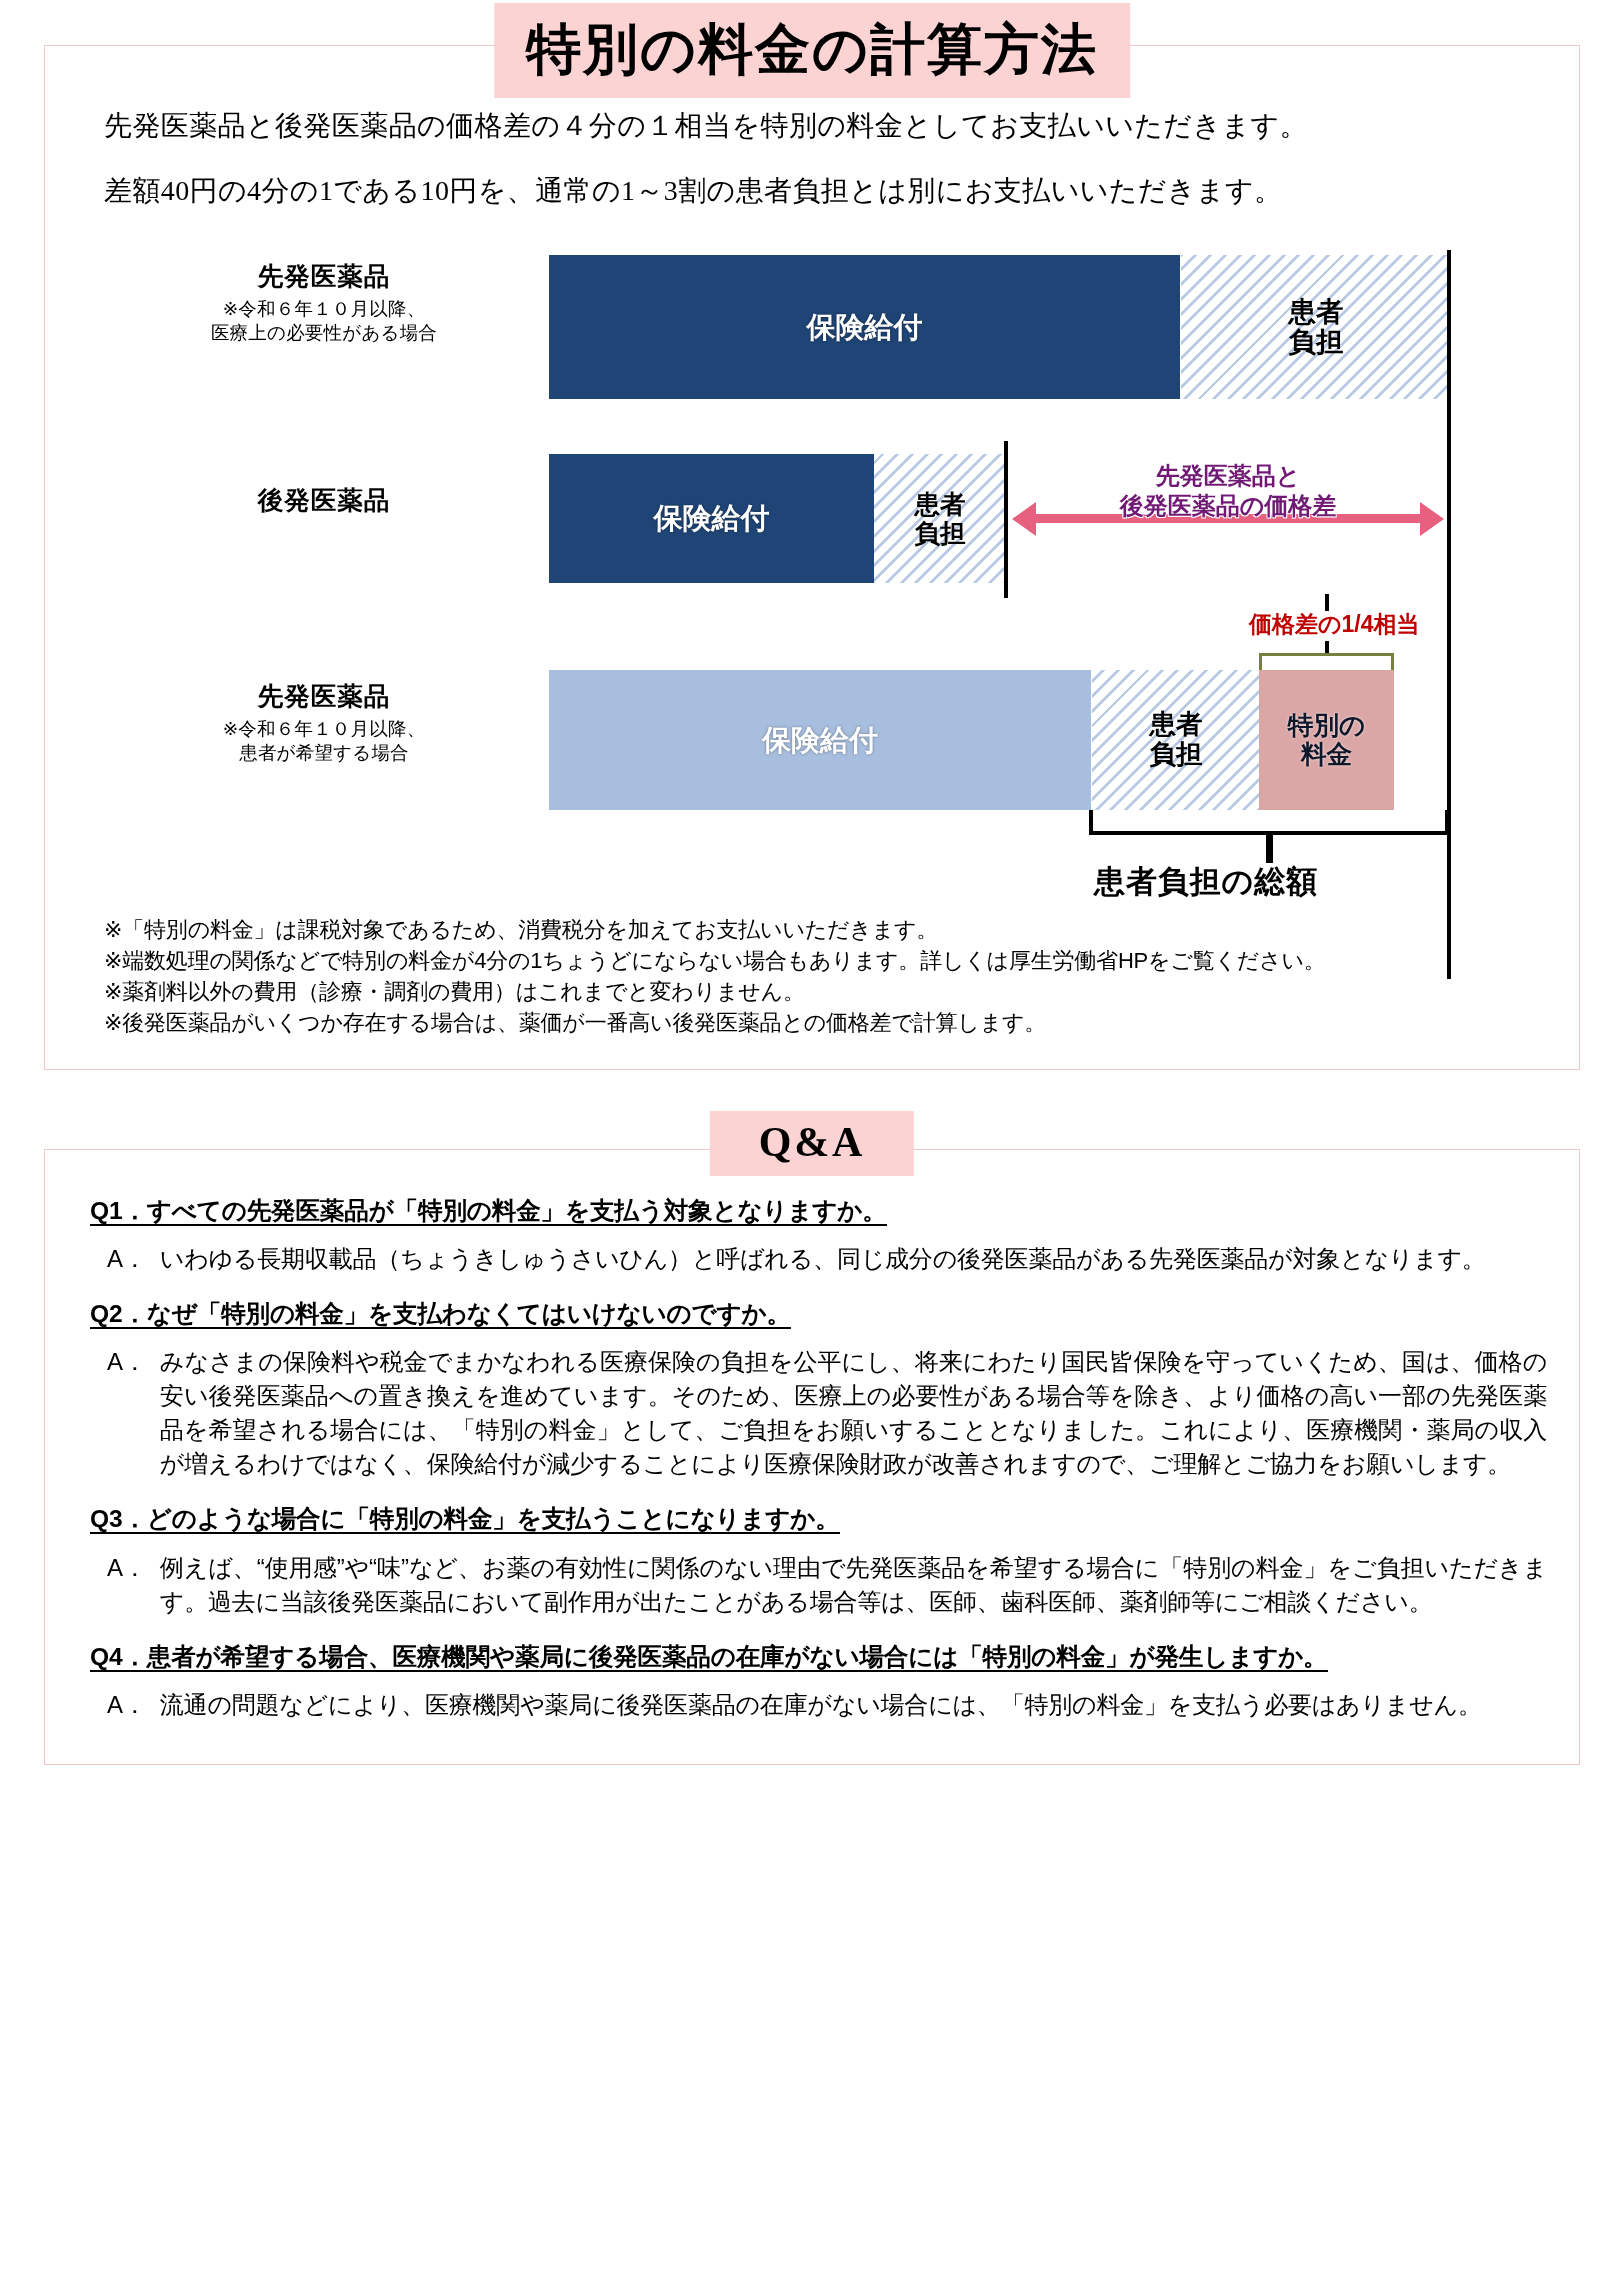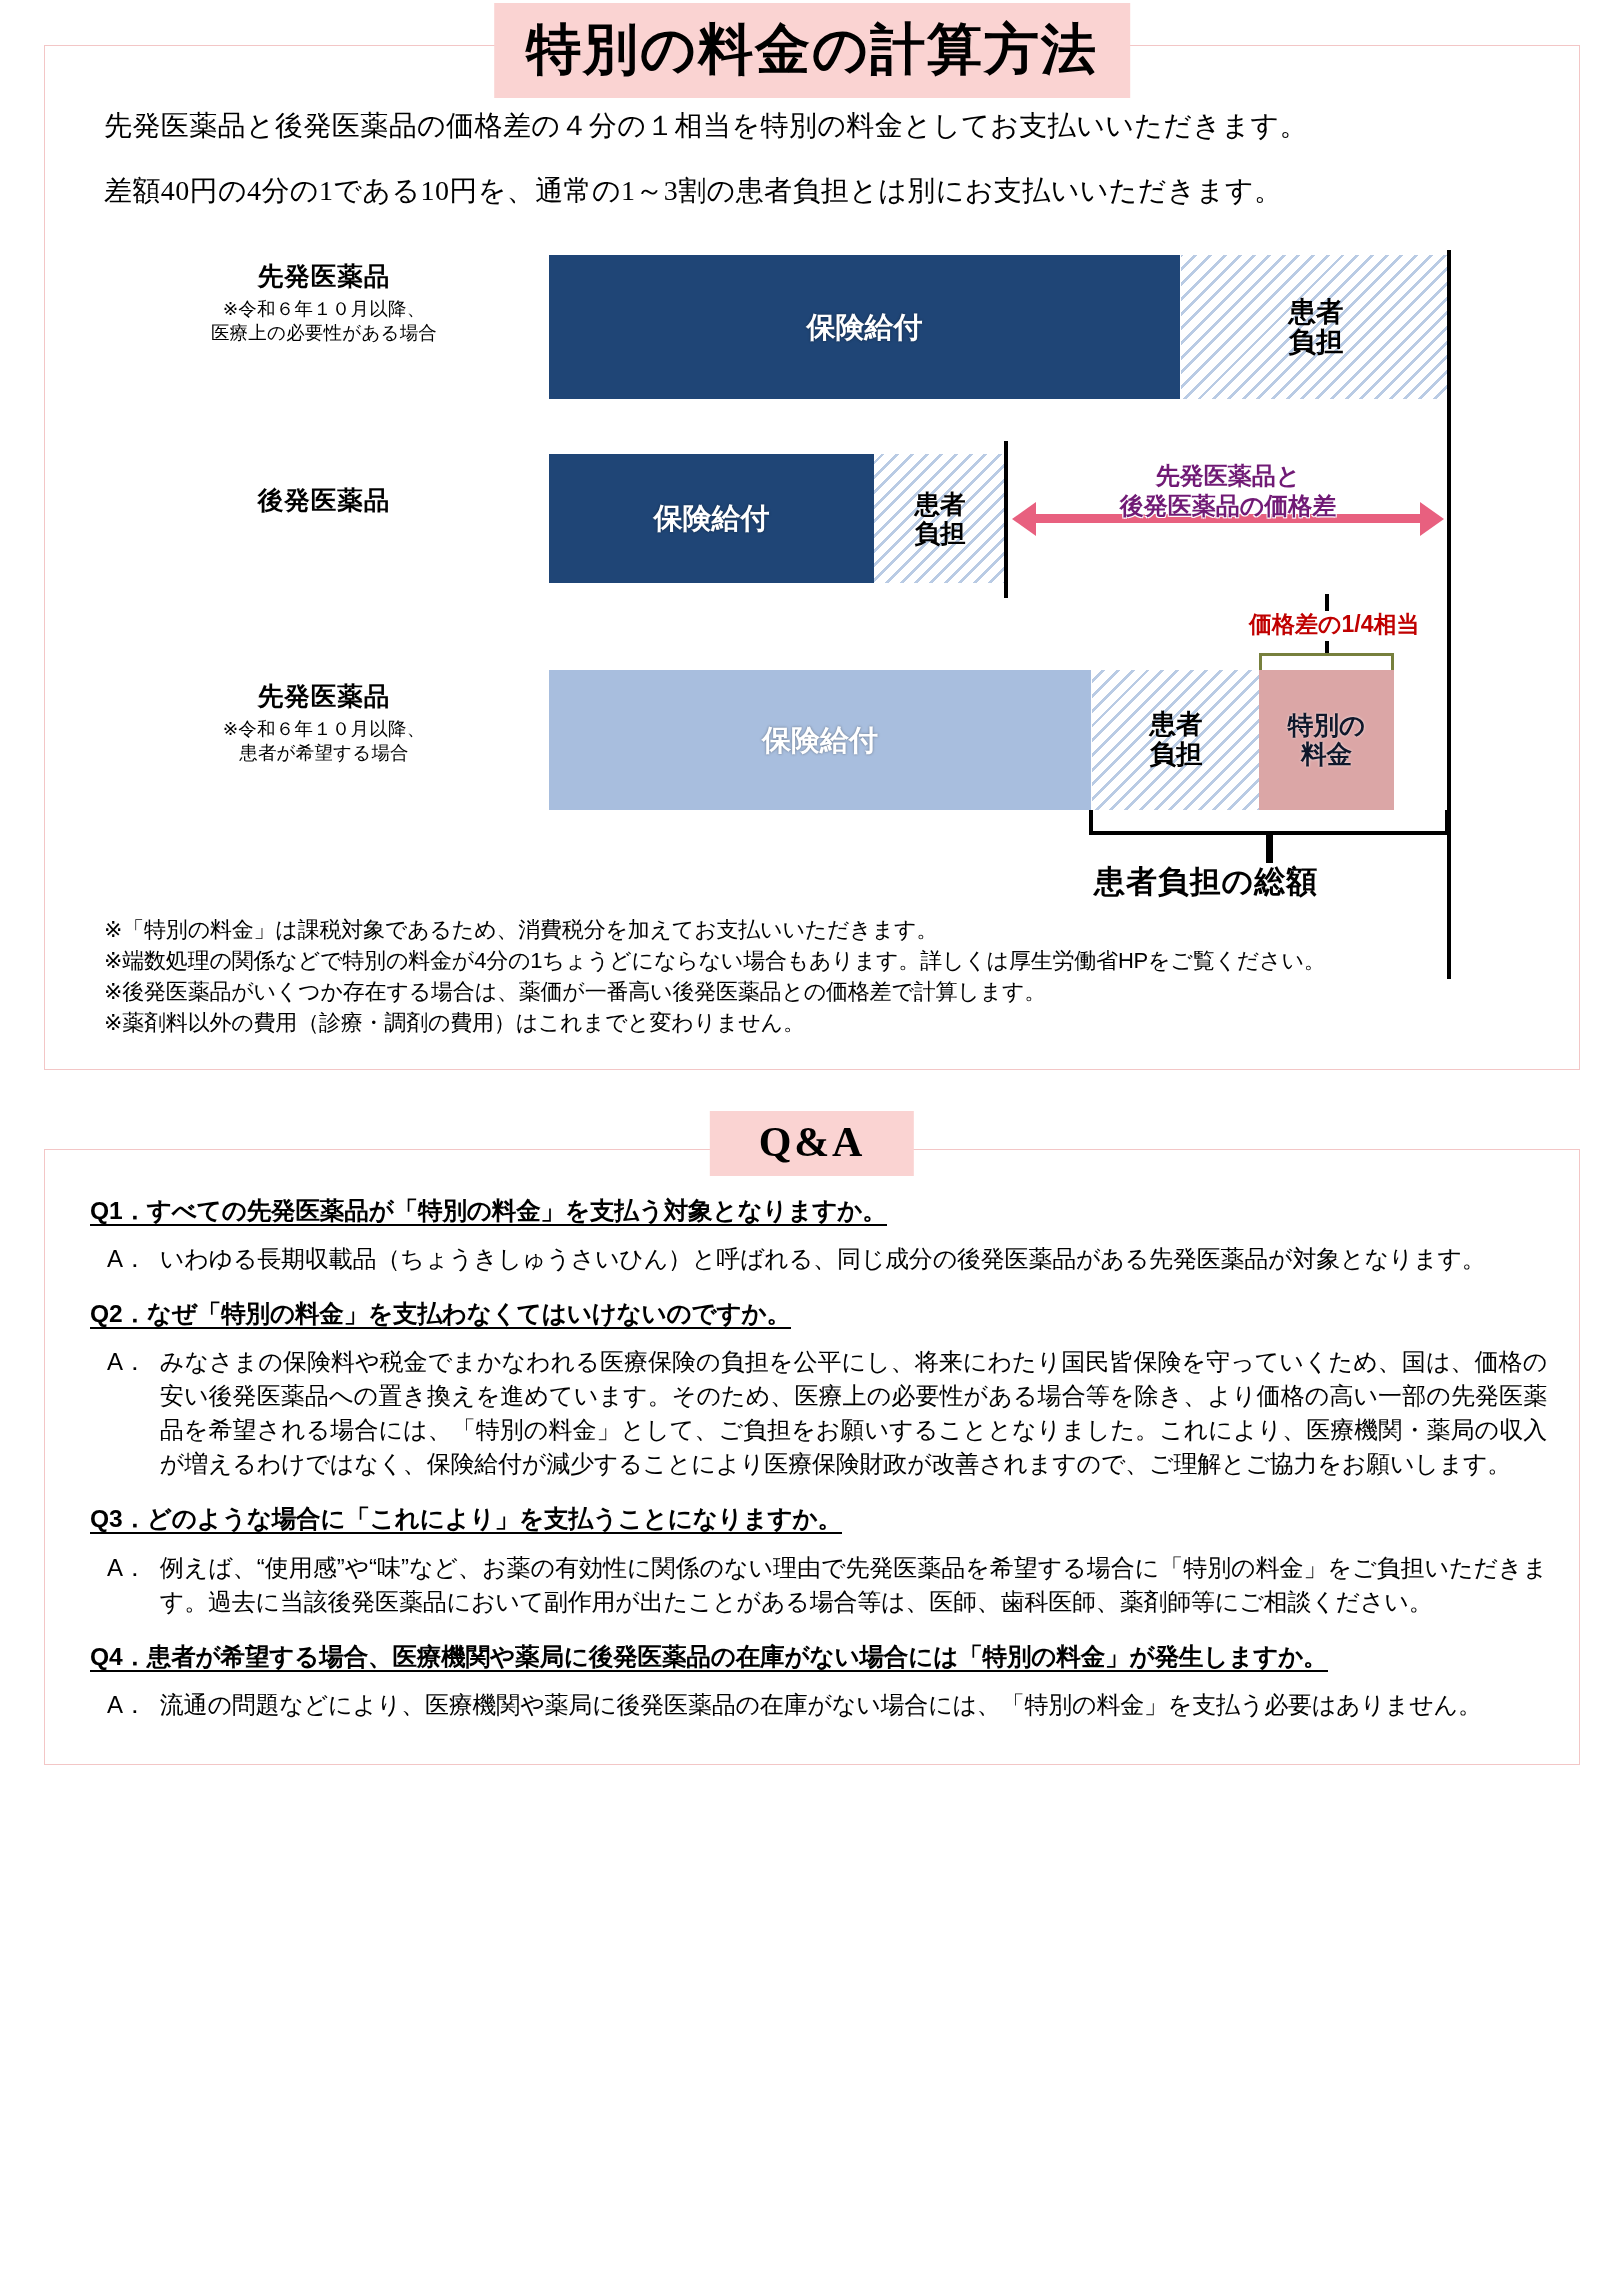--- a/index.html
+++ b/index.html
@@ -257,22 +257,22 @@
       </div>
 
       <div class="bracket-bottom" style="left:1044px; top:566px; width:360px;"></div>
       <div class="bracket-stem" style="left:1221px; top:591px; height:28px;"></div>
       <div class="total-label" style="left:1049px; top:617px;text-align:right;">患者負担の総額</div>
     </div>
 
     <div class="notes">
       <div>※「特別の料金」は課税対象であるため、消費税分を加えてお支払いいただきます。</div>
       <div>※端数処理の関係などで特別の料金が4分の1ちょうどにならない場合もあります。詳しくは厚生労働省HPをご覧ください。</div>
+      <div>※薬剤料以外の費用（診療・調剤の費用）はこれまでと変わりません。</div>
       <div>※後発医薬品がいくつか存在する場合は、薬価が一番高い後発医薬品との価格差で計算します。</div>
-      <div>※薬剤料以外の費用（診療・調剤の費用）はこれまでと変わりません。</div>
     </div>
   </div>
 
   <div class="banner-wrap" style="margin-top:79px;">
     <div class="banner banner-2">Q&amp;A</div>
   </div>
 
   <div class="panel" id="section-qa">
     <div class="qa-list">
 
@@ -291,21 +291,21 @@
           <span class="qa-q">Q2．なぜ「特別の料金」を支払わなくてはいけないのですか。</span>
         </div>
         <div class="qa-a">
           <span class="mark">A．</span>
           <span class="body">みなさまの保険料や税金でまかなわれる医療保険の負担を公平にし、将来にわたり国民皆保険を守っていくため、国は、価格の安い後発医薬品への置き換えを進めています。そのため、医療上の必要性がある場合等を除き、より価格の高い一部の先発医薬品を希望される場合には、「特別の料金」として、ご負担をお願いすることとなりました。これにより、医療機関・薬局の収入が増えるわけではなく、保険給付が減少することにより医療保険財政が改善されますので、ご理解とご協力をお願いします。</span>
         </div>
       </div>
 
       <div class="qa-item">
         <div class="qa-q-wrap">
-          <span class="qa-q">Q3．どのような場合に「これにより」を支払うことになりますか。</span>
+          <span class="qa-q">Q3．どのような場合に「特別の料金」を支払うことになりますか。</span>
         </div>
         <div class="qa-a">
           <span class="mark">A．</span>
           <span class="body">例えば、“使用感”や“味”など、お薬の有効性に関係のない理由で先発医薬品を希望する場合に「特別の料金」をご負担いただきます。過去に当該後発医薬品において副作用が出たことがある場合等は、医師、歯科医師、薬剤師等にご相談ください。</span>
         </div>
       </div>
 
       <div class="qa-item" style="margin-bottom:0;">
         <div class="qa-q-wrap">
           <span class="qa-q">Q4．患者が希望する場合、医療機関や薬局に後発医薬品の在庫がない場合には「特別の料金」が発生しますか。</span>

